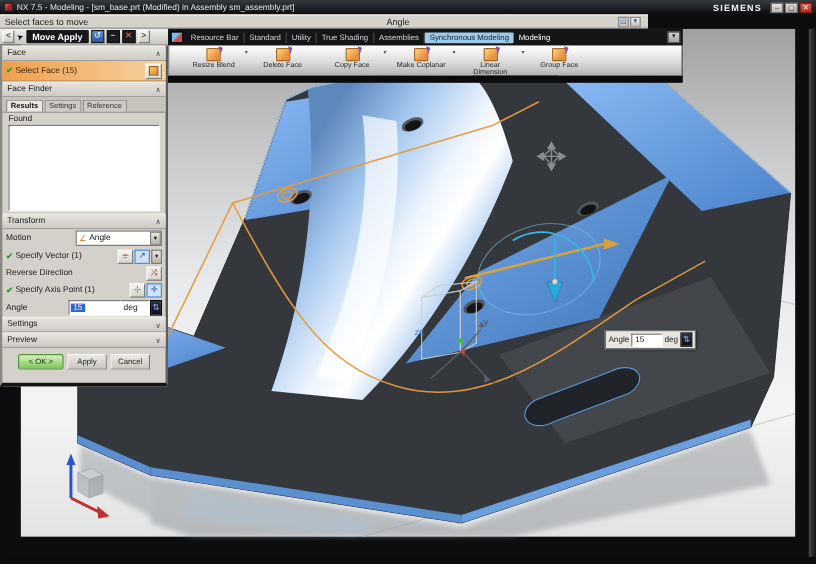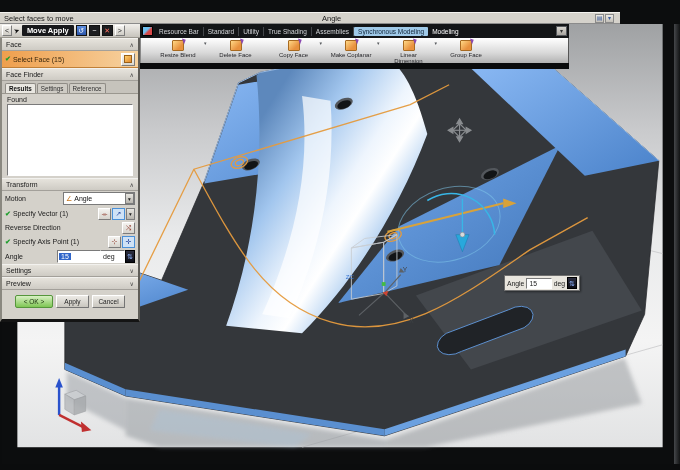--- a/index.html
+++ b/index.html
@@ -12,21 +12,21 @@
     background:linear-gradient(#343a40,#0b0d10); display:flex; align-items:center; padding:0 3px; }
   .nx-logo { width:8px; height:8px; border-radius:2px; margin-right:3px;
     background:linear-gradient(135deg,#ff5a4a,#b01818 60%,#6a3a9a); border:1px solid #222; }
   .title-text { color:#e9e9e9; font-size:7px; white-space:nowrap; }
   .brand { margin-left:auto; color:#f0f0f0; font-size:7.5px; font-weight:bold; letter-spacing:1px; margin-right:6px; }
   .winbtn { width:11px; height:9px; font-size:6px; line-height:8px; text-align:center; margin-left:1px;
     background:linear-gradient(#e8e6e0,#b9b6af); border:1px solid #6f6f6f; color:#222; }
   .winbtn.close { background:linear-gradient(#e86858,#b52818); color:#fff; border-color:#7a1a10; }
 
   
-  .cuebar { position:absolute; left:0; top:12px; width:620px; height:12px; background:#d5d2cb;
+  .cuebar { position:absolute; left:0; top:12px; width:540px; height:12px; background:#d5d2cb;
     border-top:1px solid #f3f2ef; border-bottom:1px solid #8b8b8b; font-size:7.5px; color:#1c1c1c; }
   .cue-prompt { position:absolute; left:4px; top:1px; }
   .cue-center { position:absolute; left:322px; top:1px; }
   .cue-icons { position:absolute; right:6px; top:1px; display:flex; gap:1px; }
   .cue-icons .mini { width:9px; height:9px; background:linear-gradient(#eceae5,#c2bfb8); border:1px solid #8a8a8a;
     font-size:6px; line-height:7px; text-align:center; color:#3a5a9a; }
 
   
   .dlg-head { position:absolute; left:0; top:24px; width:140px; height:14px;
     background:linear-gradient(#f1efeb,#c7c4bd); border-bottom:1px solid #9a978f;
@@ -280,20 +280,28 @@
         <polygon points="50,414 60,420 60,436 50,430" fill="#b8bbbe"></polygon>
         <polygon points="60,420 72,416 72,432 60,436" fill="#a8abae"></polygon>
       </g>
       <line x1="44" y1="436" x2="44" y2="406" stroke="#2a52cc" stroke-width="2.6"></line>
       <polygon points="40,407 48,407 44,397" fill="#2a52cc"></polygon>
       <line x1="44" y1="436" x2="70" y2="449" stroke="#c03030" stroke-width="2.6"></line>
       <polygon points="67,443 78,452 68,454" fill="#c03030"></polygon>
     </g>
   </svg>
 
+  <div class="titlebar">
+    <div class="nx-logo"></div>
+    <span class="title-text">NX 7.5 - Modeling - [sm_base.prt (Modified) in Assembly sm_assembly.prt]</span>
+    <span class="brand">SIEMENS</span>
+    <div class="winbtn">–</div>
+    <div class="winbtn">▢</div>
+    <div class="winbtn close">✕</div>
+  </div>
 
   <div class="cuebar">
     <span class="cue-prompt">Select faces to move</span>
     <span class="cue-center">Angle</span>
     <div class="cue-icons">
       <div class="mini">▤</div>
       <div class="mini">▾</div>
     </div>
   </div>
 

